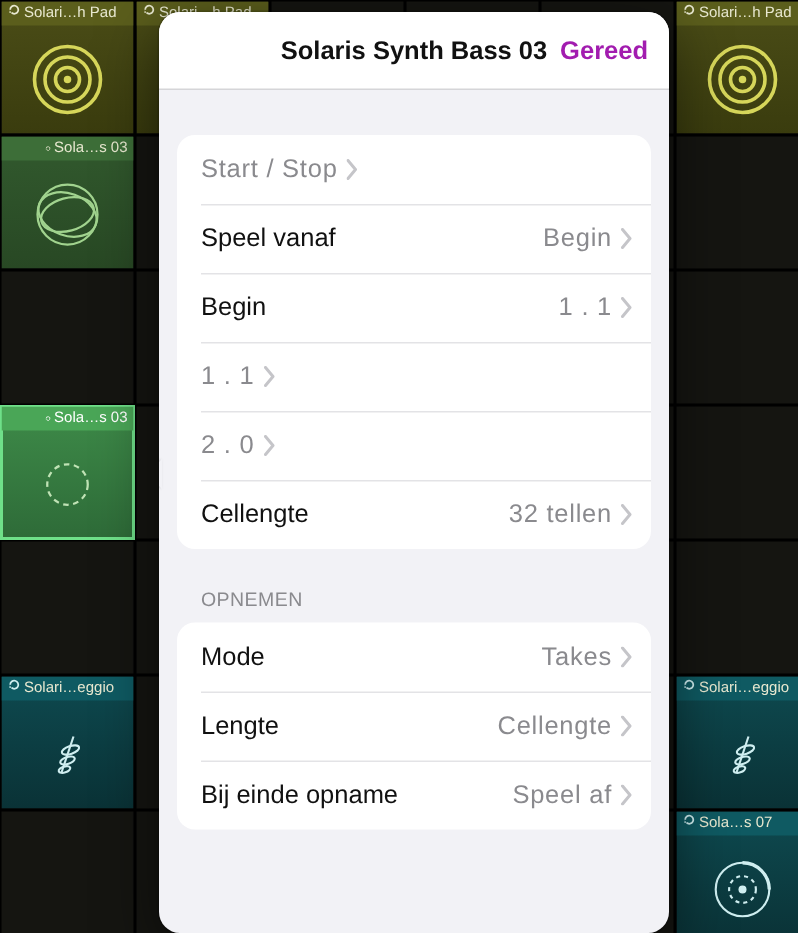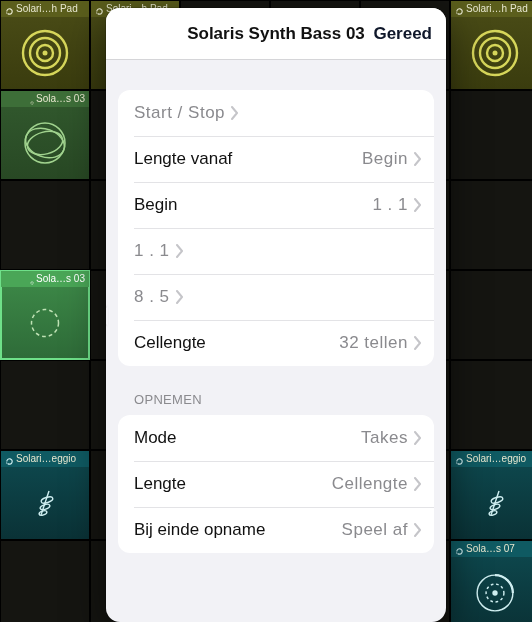--- a/index.html
+++ b/index.html
@@ -32,21 +32,21 @@
     top: 0; left: 0; right: 0;
     height: 16px;
     font-size: 10px;
     line-height: 16px;
     color: #e8e8d0;
     padding: 0 4px;
     white-space: nowrap;
     overflow: hidden;
     text-overflow: ellipsis;
     display: flex;
-    align-items: center;
+    align-items: flex-start;
     gap: 2px;
   }
   .cell.filled .hdr .loopicn {
     width: 9px; height: 9px;
     display: inline-block;
   }
   .cell.filled .art {
     position: absolute;
     inset: 16px 0 0 0;
     display: flex;
@@ -104,21 +104,21 @@
   }
   .pop-done {
     position: absolute;
     right: 14px;
     top: 0;
     height: 52px;
     display: flex;
     align-items: center;
     font-size: 17px;
     font-weight: 600;
-    color: #0f172a;
+    color: #a21caf;
     cursor: pointer;
   }
   .pop-body {
     flex: 1 1 auto;
     overflow-y: auto;
     padding: 30px 12px 14px 12px;
   }
   .group {
     background: #fff;
     border-radius: 12px;
@@ -382,41 +382,41 @@
   <div class="pop-body">
 
     <div class="group">
       <div class="row">
         <span class="value">Start / Stop</span>
         <span class="chev"><svg viewBox="0 0 8 14">
               <path d="M1 1l5 6-5 6" fill="none" stroke="#c5c5c9" stroke-width="2" stroke-linecap="round" stroke-linejoin="round"></path>
             </svg></span>
       </div>
       <div class="row">
-        <span class="label">Lengte vanaf</span>
+        <span class="label">Speel vanaf</span>
         <span class="value">Begin</span>
         <span class="chev"><svg viewBox="0 0 8 14">
               <path d="M1 1l5 6-5 6" fill="none" stroke="#c5c5c9" stroke-width="2" stroke-linecap="round" stroke-linejoin="round"></path>
             </svg></span>
       </div>
       <div class="row">
         <span class="label">Begin</span>
         <span class="value">1 . 1</span>
         <span class="chev"><svg viewBox="0 0 8 14">
               <path d="M1 1l5 6-5 6" fill="none" stroke="#c5c5c9" stroke-width="2" stroke-linecap="round" stroke-linejoin="round"></path>
             </svg></span>
       </div>
       <div class="row">
         <span class="value">1 . 1</span>
         <span class="chev"><svg viewBox="0 0 8 14">
               <path d="M1 1l5 6-5 6" fill="none" stroke="#c5c5c9" stroke-width="2" stroke-linecap="round" stroke-linejoin="round"></path>
             </svg></span>
       </div>
       <div class="row">
-        <span class="value">8 . 5</span>
+        <span class="value">2 . 0</span>
         <span class="chev"><svg viewBox="0 0 8 14">
               <path d="M1 1l5 6-5 6" fill="none" stroke="#c5c5c9" stroke-width="2" stroke-linecap="round" stroke-linejoin="round"></path>
             </svg></span>
       </div>
       <div class="row">
         <span class="label">Cellengte</span>
         <span class="value">32 tellen</span>
         <span class="chev"><svg viewBox="0 0 8 14">
               <path d="M1 1l5 6-5 6" fill="none" stroke="#c5c5c9" stroke-width="2" stroke-linecap="round" stroke-linejoin="round"></path>
             </svg></span>

